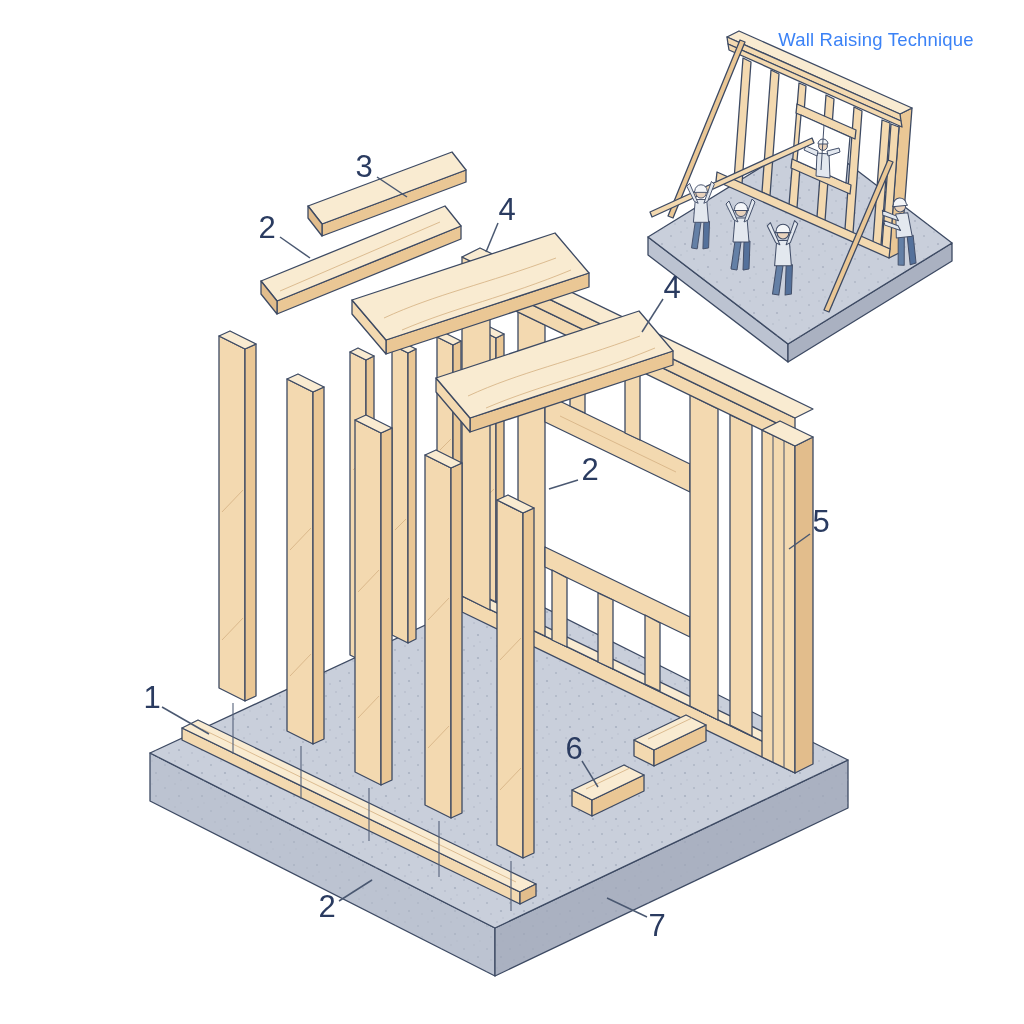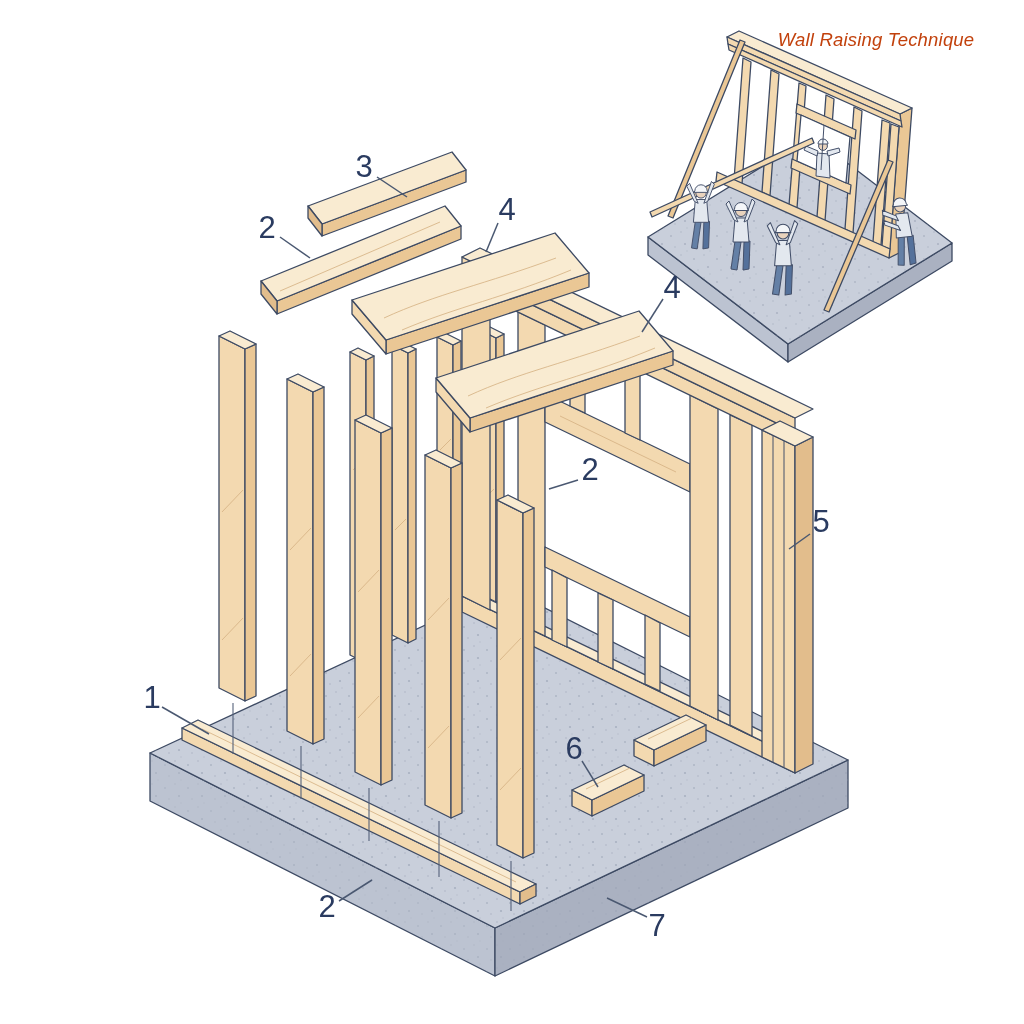--- a/index.html
+++ b/index.html
@@ -3,21 +3,21 @@
 <meta charset="utf-8">
 <style>
   html,body{margin:0;padding:0;}
   body{width:1024px;height:1024px;background:#ffffff;position:relative;overflow:hidden;
        font-family:"Liberation Sans", sans-serif;}
   #stage{position:absolute;left:0;top:0;width:1024px;height:1024px;}
   svg{position:absolute;left:0;top:0;}
   .co{position:absolute;transform:translate(-50%,-50%);font-size:31px;font-weight:500;
       color:#2a3b60;line-height:1;user-select:none;}
   .inset-title{position:absolute;left:876px;top:40px;transform:translate(-50%,-50%);
-      font-size:18.5px;font-weight:500;color:#c2410c;letter-spacing:.2px;white-space:nowrap;font-style:italic;}
+      font-size:18.5px;font-weight:500;color:#3b82f6;letter-spacing:.2px;white-space:nowrap;}
   
   .ol{stroke:#3d4a63;stroke-width:1.3;stroke-linejoin:round;}
   .wf{fill:#f3d9b0;}  
   .wt{fill:#f9ebd1;}  
   .ws{fill:#eac795;}  
   .wd{fill:#e2bd8c;}  
   .sl{fill:#c9cfdb;}  
   .sf{fill:#bcc3d1;}  
   .sr{fill:#aab1c1;}  
   .grain{stroke:#d6b385;stroke-width:1;fill:none;opacity:.85;}

